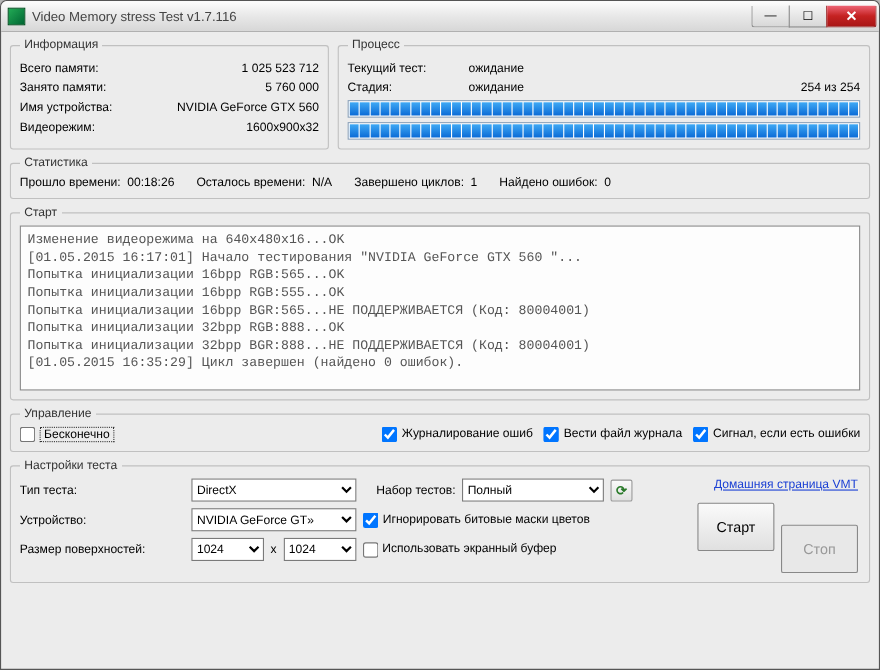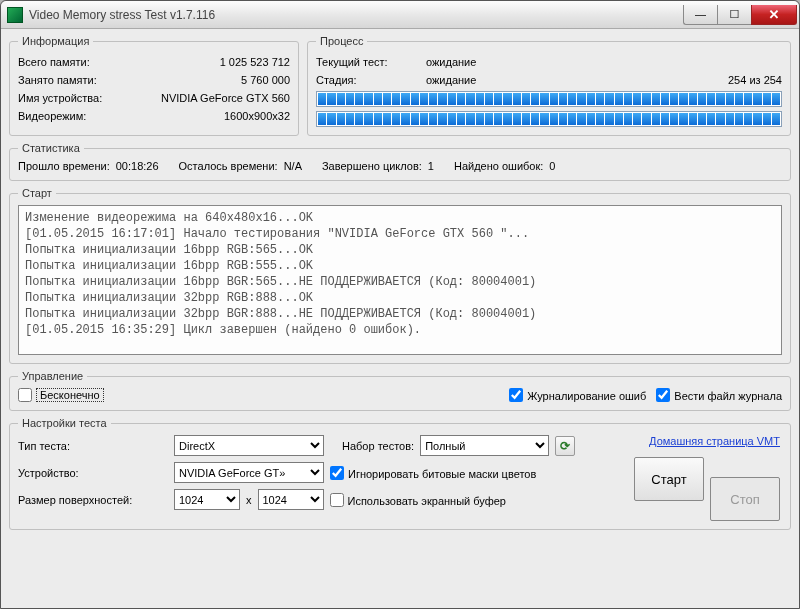--- a/index.html
+++ b/index.html
@@ -107,21 +107,21 @@
     font-size: 12px;
     color: #555;
     background: #fdfdfd;
     border: 1px solid #888;
     padding: 4px 6px;
     overflow-y: scroll;
     white-space: pre;
     line-height: 16px;
   }
   .ctrl-row { display: flex; align-items: center; gap: 10px; flex-wrap: wrap; }
-  .chk { display: flex; align-items: flex-end; gap: 4px; }
+  .chk { display: flex; align-items: flex-start; gap: 4px; }
   .chk input { width: 14px; height: 14px; margin:0;}
   select {
     font-family: Tahoma, Arial, sans-serif;
     font-size: 11px;
     height: 21px;
     background: #fff;
     border: 1px solid #7a7a7a;
   }
   .test-row { display: flex; align-items: center; gap: 6px; margin-bottom: 6px; }
   .test-row .lbl { width: 150px; }
@@ -350,20 +350,24 @@
         </label>
         <div style="flex:1"></div>
         <label class="chk">
           <input type="checkbox" checked="" style="">
           <span>Журналирование ошиб</span>
         </label>
         <label class="chk">
           <input type="checkbox" checked="" style="">
           <span>Вести файл журнала</span>
         </label>
+        <label class="chk">
+          <input type="checkbox" checked="" style="">
+          <span>Сигнал, если есть ошибки</span>
+        </label>
       </div>
     </fieldset>
 
     <fieldset>
       <legend>Настройки теста</legend>
       <div class="settings-wrap">
         <div class="settings-left">
           <div class="test-row">
             <span class="lbl">Тип теста:</span>
             <select style="width:150px;">

